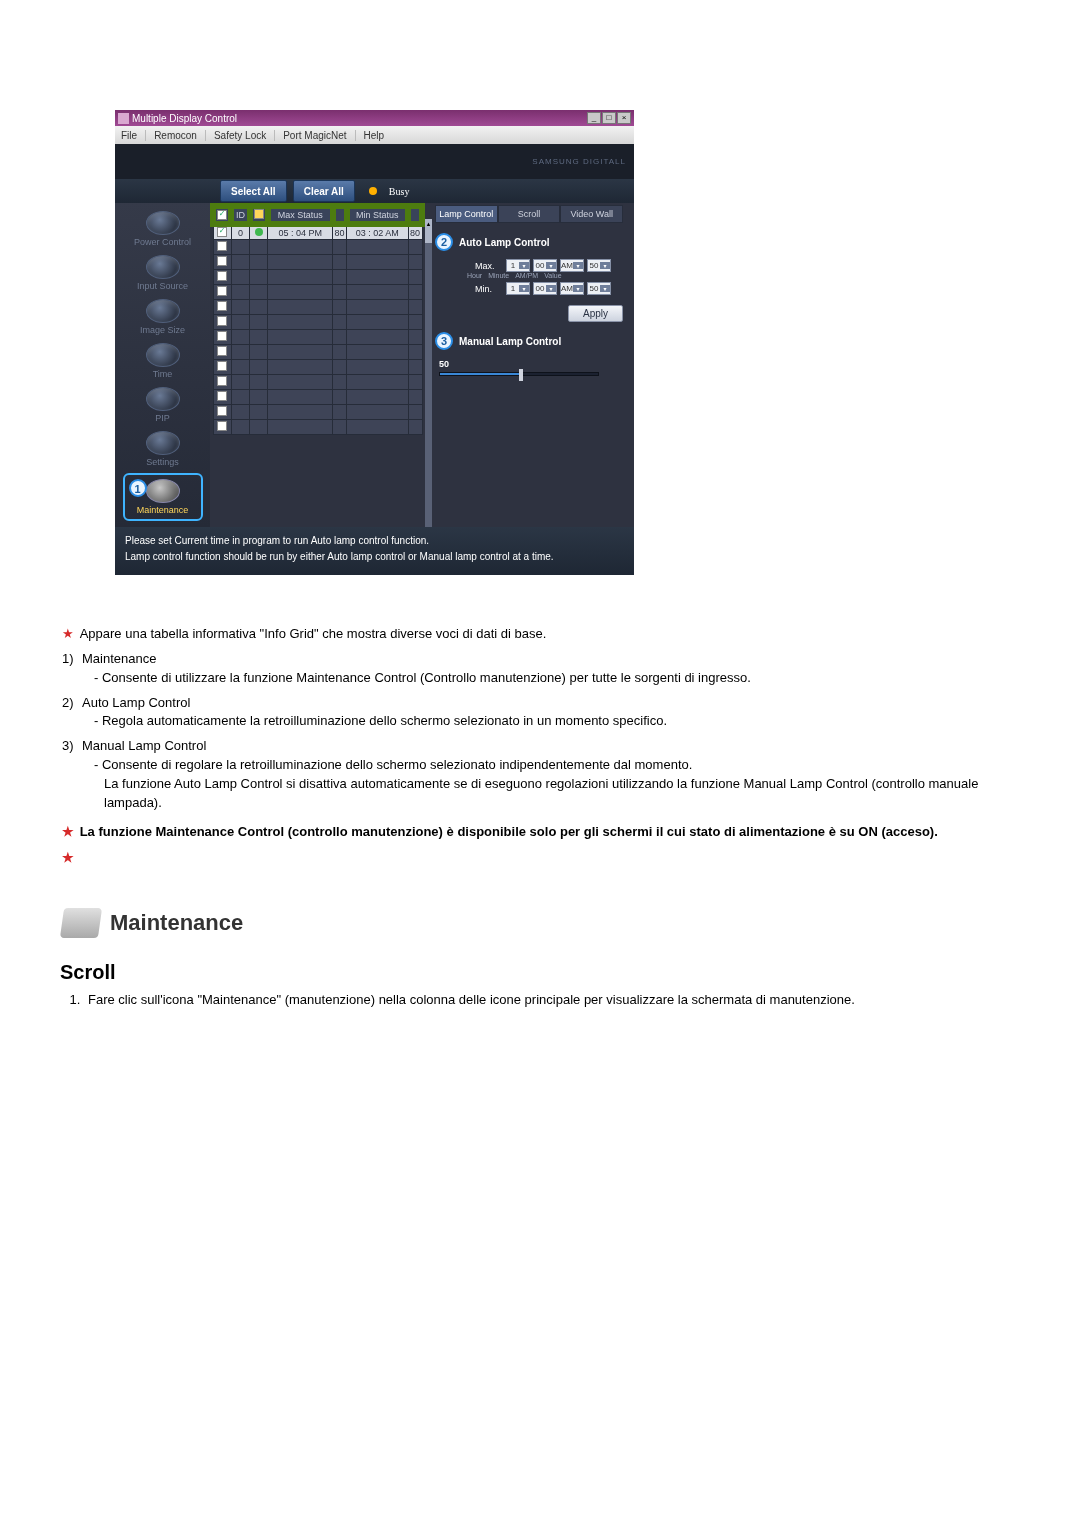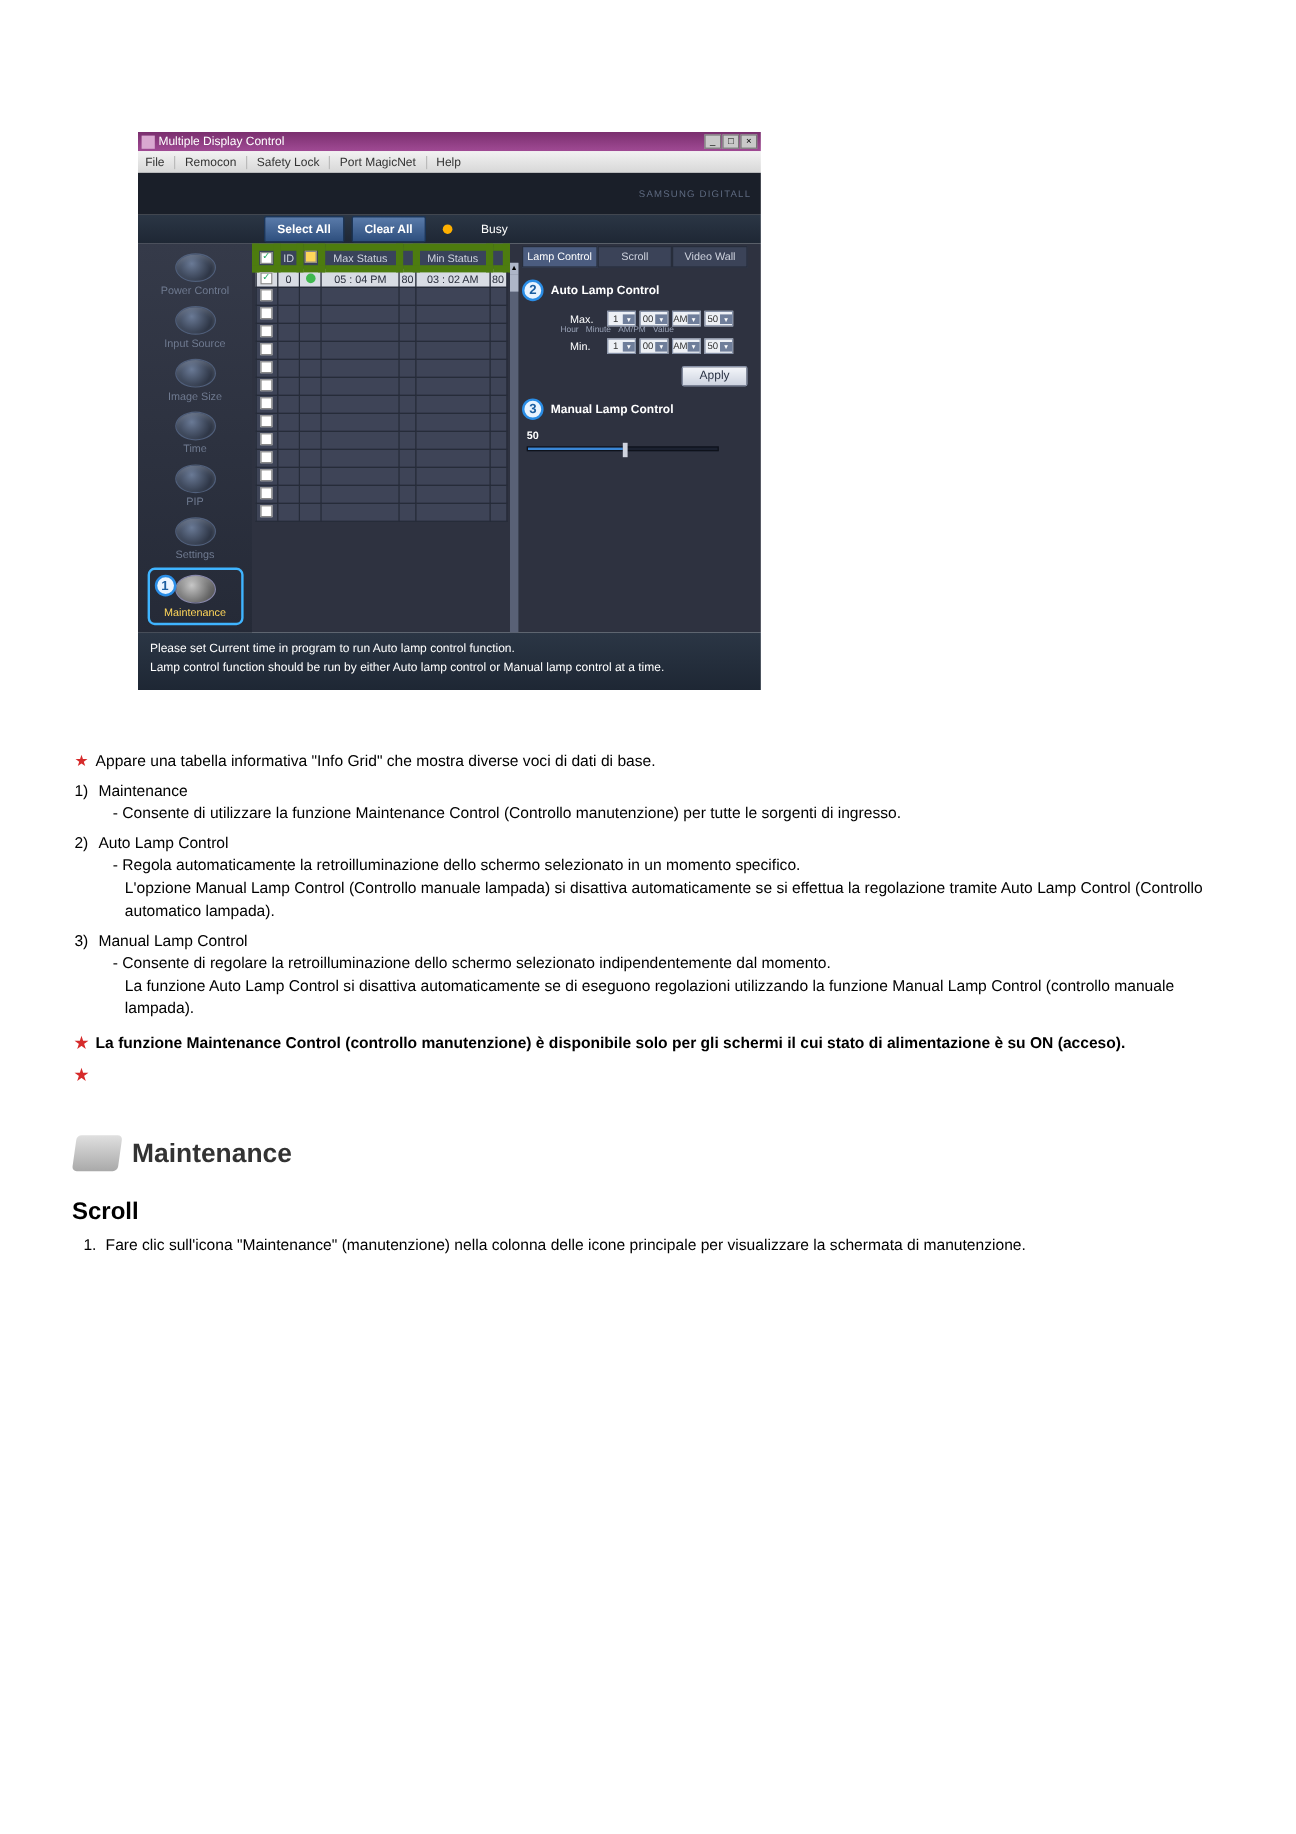--- a/index.html
+++ b/index.html
@@ -60,21 +60,21 @@
   }
   .btn-gloss {
     height:22px; padding:0 10px;
     background:linear-gradient(#5a7baa,#2e4f7e);
     border:1px solid #1b3558;
     border-radius:2px;
     color:#fff; font-size:10px; font-weight:bold;
     display:flex; align-items:center;
   }
   .busydot { width:8px; height:8px; border-radius:50%; background:#ffb000; margin-left:8px;}
-  .busylbl { color:#fff; font-size:10px; margin-left:18px; }
+  .busylbl { color:#fff; font-size:10px; margin-left:6px;font-family:Liberation Serif, serif; }
 
   .body-area {
     display:flex;
     background:#2e3240;
   }
   
   .sidebar {
     width:95px;
     background:linear-gradient(#353a49,#252a37);
     display:flex; flex-direction:column;
@@ -489,21 +489,20 @@
     <span class="star">★</span>
     <span>Appare una tabella informativa "Info Grid" che mostra diverse voci di dati di base.</span>
   </div>
   <div class="item">
     <span class="n">1)</span><span class="t">Maintenance</span>
     <div class="sub">- Consente di utilizzare la funzione Maintenance Control (Controllo manutenzione) per tutte le sorgenti di ingresso.</div>
   </div>
   <div class="item">
     <span class="n">2)</span><span class="t">Auto Lamp Control</span>
     <div class="sub">- Regola automaticamente la retroilluminazione dello schermo selezionato in un momento specifico.</div>
-    <div class="sub" style="text-indent:0">L'opzione Manual Lamp Control (Controllo manuale lampada) si disattiva automaticamente se si effettua la regolazione tramite Auto Lamp Control (Controllo automatico lampada).</div>
   </div>
   <div class="item">
     <span class="n">3)</span><span class="t">Manual Lamp Control</span>
     <div class="sub">- Consente di regolare la retroilluminazione dello schermo selezionato indipendentemente dal momento.</div>
     <div class="sub" style="text-indent:0">La funzione Auto Lamp Control si disattiva automaticamente se di eseguono regolazioni utilizzando la funzione Manual Lamp Control (controllo manuale lampada).</div>
   </div>
   <div class="lead bold" style="margin-top:10px">
     <span class="star">★</span>
     <span>La funzione Maintenance Control (controllo manutenzione) è disponibile solo per gli schermi il cui stato di alimentazione è su ON (acceso).</span>
   </div>

